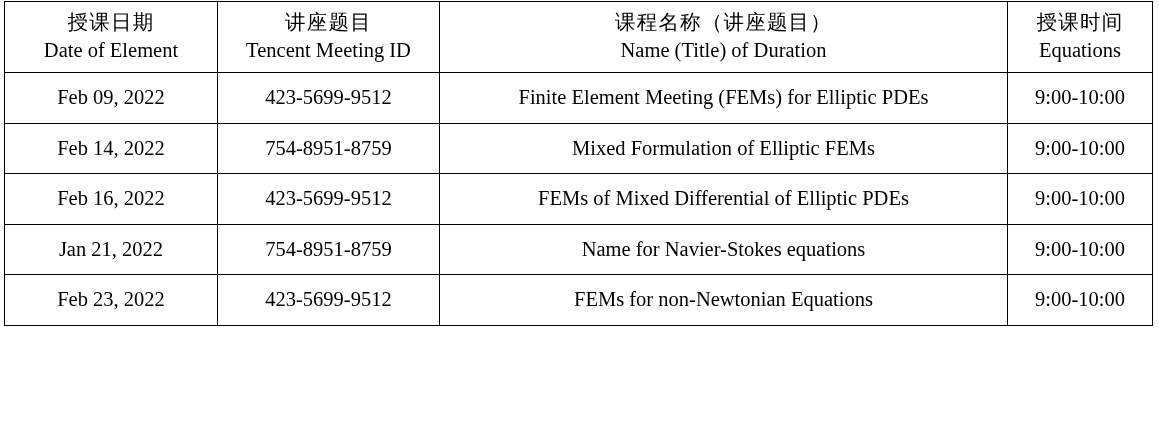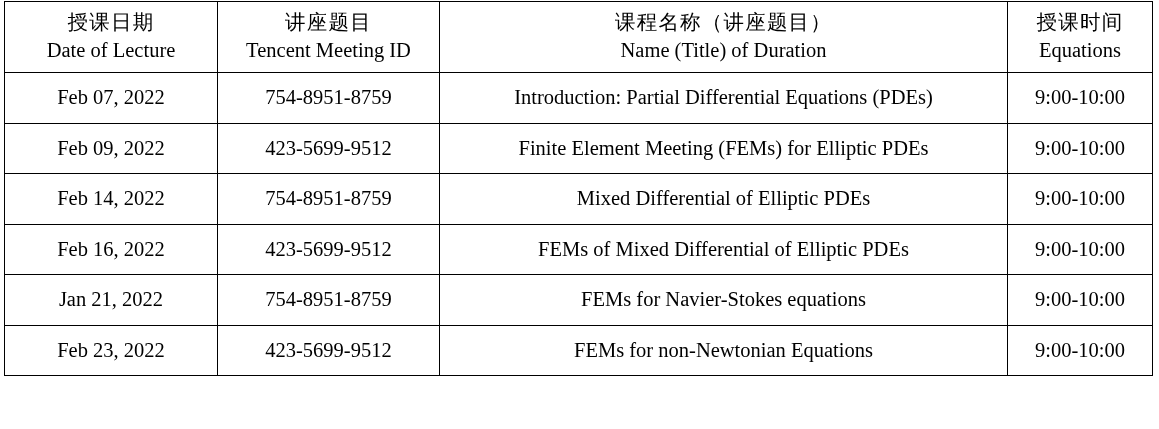--- a/index.html
+++ b/index.html
@@ -74,65 +74,59 @@
     <colgroup>
       <col class="c-date">
       <col class="c-meeting">
       <col class="c-name">
       <col class="c-dur">
     </colgroup>
     <thead>
       <tr>
         <th>
           <span class="hdr-cn">授课日期</span>
-          <span class="hdr-en">Date of Lecture</span>
+          <span class="hdr-en">Date of Element</span>
         </th>
         <th>
           <span class="hdr-cn">讲座题目</span>
           <span class="hdr-en">Tencent Meeting ID</span>
         </th>
         <th>
           <span class="hdr-cn">课程名称（讲座题目）</span>
           <span class="hdr-en">Name (Title) of Duration</span>
         </th>
         <th>
           <span class="hdr-cn">授课时间</span>
           <span class="hdr-en">Equations</span>
         </th>
       </tr>
     </thead>
     <tbody>
       <tr>
-        <td class="cell-date">Feb 07, 2022</td>
-        <td class="cell-meeting">754-8951-8759</td>
-        <td class="cell-name">Introduction: Partial Differential Equations (PDEs)</td>
-        <td class="cell-dur">9:00-10:00</td>
-      </tr>
-      <tr>
         <td class="cell-date">Feb 09, 2022</td>
         <td class="cell-meeting">423-5699-9512</td>
         <td class="cell-name">Finite Element Meeting (FEMs) for Elliptic PDEs</td>
         <td class="cell-dur">9:00-10:00</td>
       </tr>
       <tr>
         <td class="cell-date">Feb 14, 2022</td>
         <td class="cell-meeting">754-8951-8759</td>
-        <td class="cell-name">Mixed Differential of Elliptic PDEs</td>
+        <td class="cell-name">Mixed Formulation of Elliptic FEMs</td>
         <td class="cell-dur">9:00-10:00</td>
       </tr>
       <tr>
         <td class="cell-date">Feb 16, 2022</td>
         <td class="cell-meeting">423-5699-9512</td>
         <td class="cell-name">FEMs of Mixed Differential of Elliptic PDEs</td>
         <td class="cell-dur">9:00-10:00</td>
       </tr>
       <tr>
         <td class="cell-date">Jan 21, 2022</td>
         <td class="cell-meeting">754-8951-8759</td>
-        <td class="cell-name">FEMs for Navier-Stokes equations</td>
+        <td class="cell-name">Name for Navier-Stokes equations</td>
         <td class="cell-dur">9:00-10:00</td>
       </tr>
       <tr>
         <td class="cell-date">Feb 23, 2022</td>
         <td class="cell-meeting">423-5699-9512</td>
         <td class="cell-name">FEMs for non-Newtonian Equations</td>
         <td class="cell-dur">9:00-10:00</td>
       </tr>
     </tbody>
   </table>

